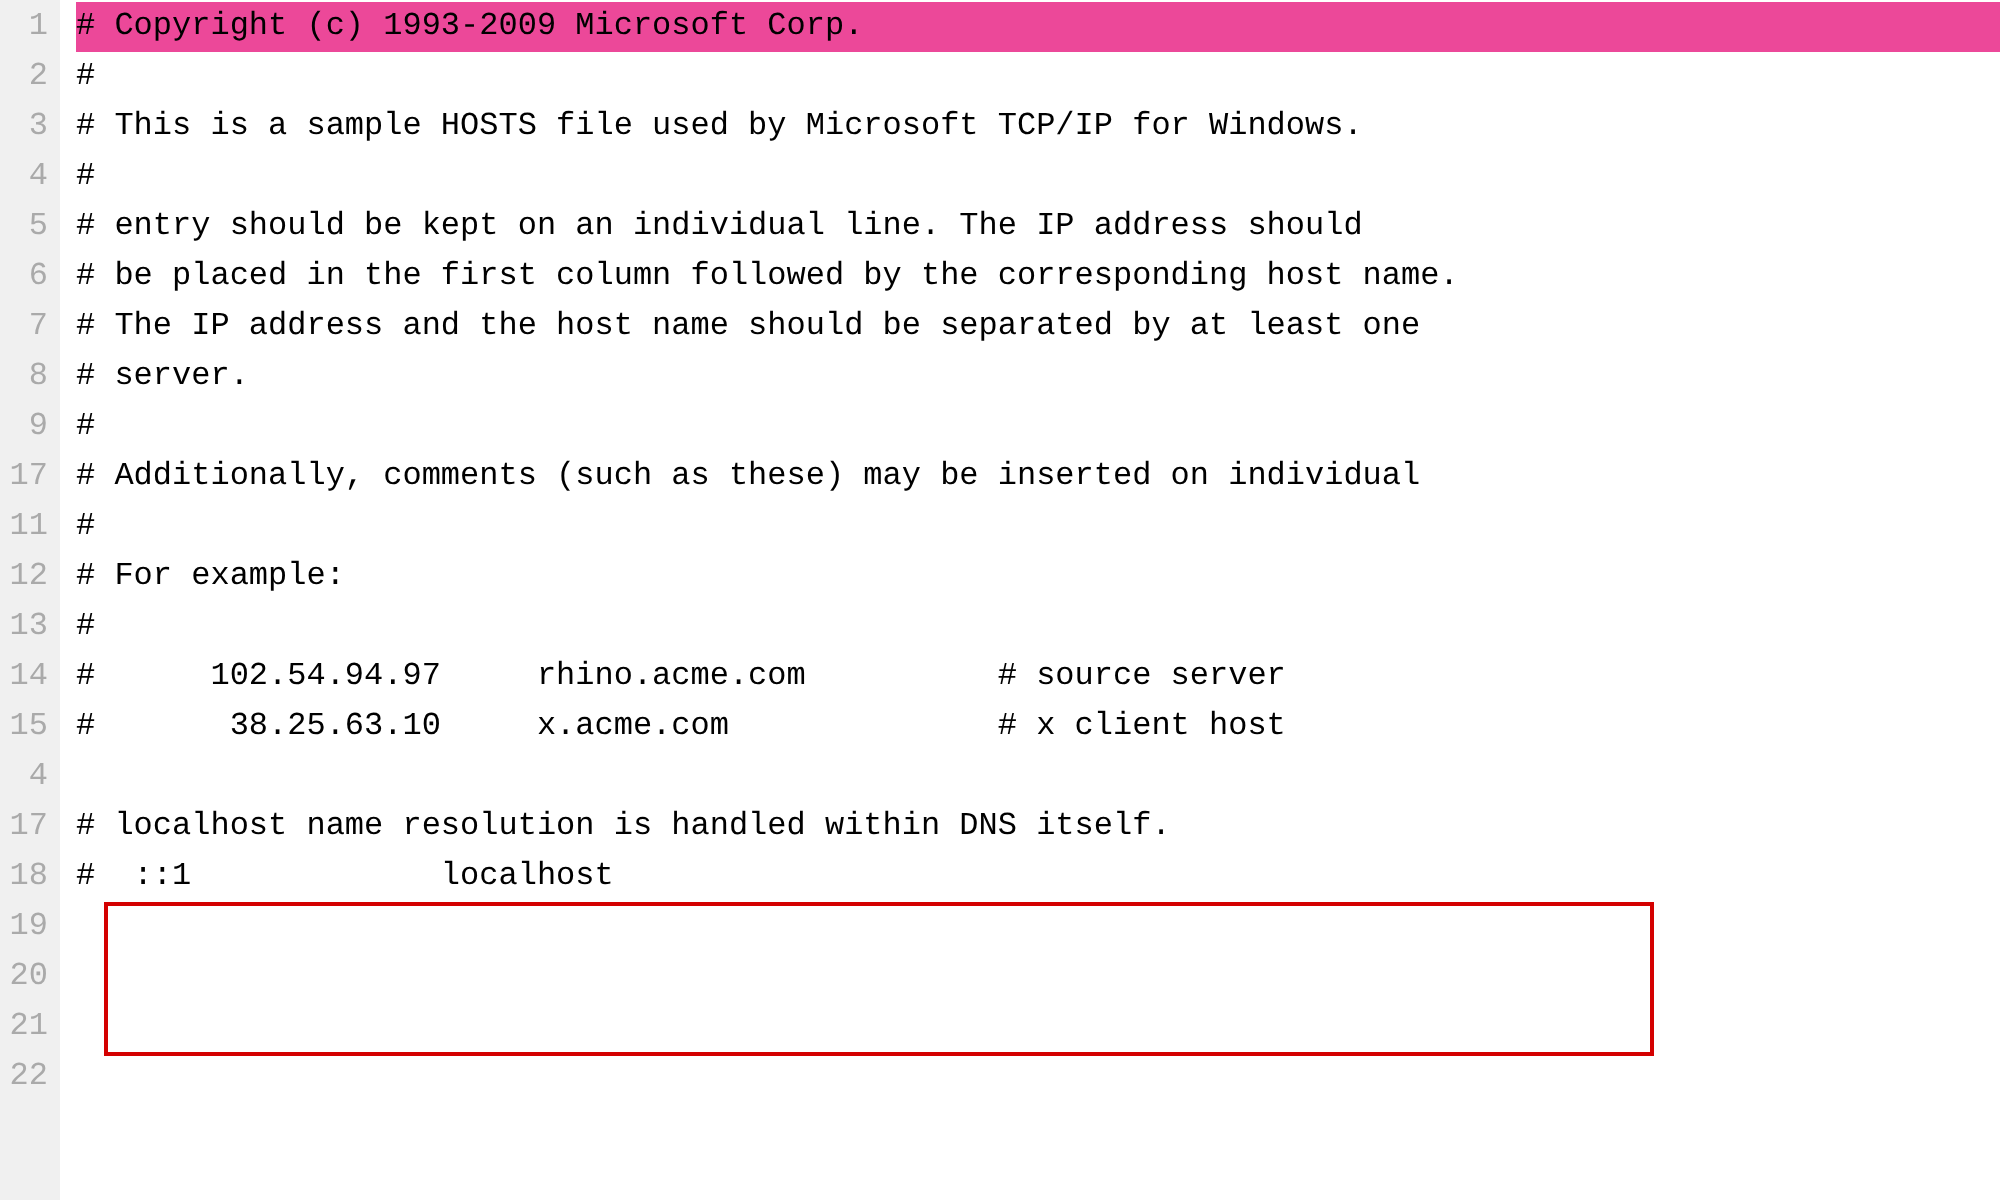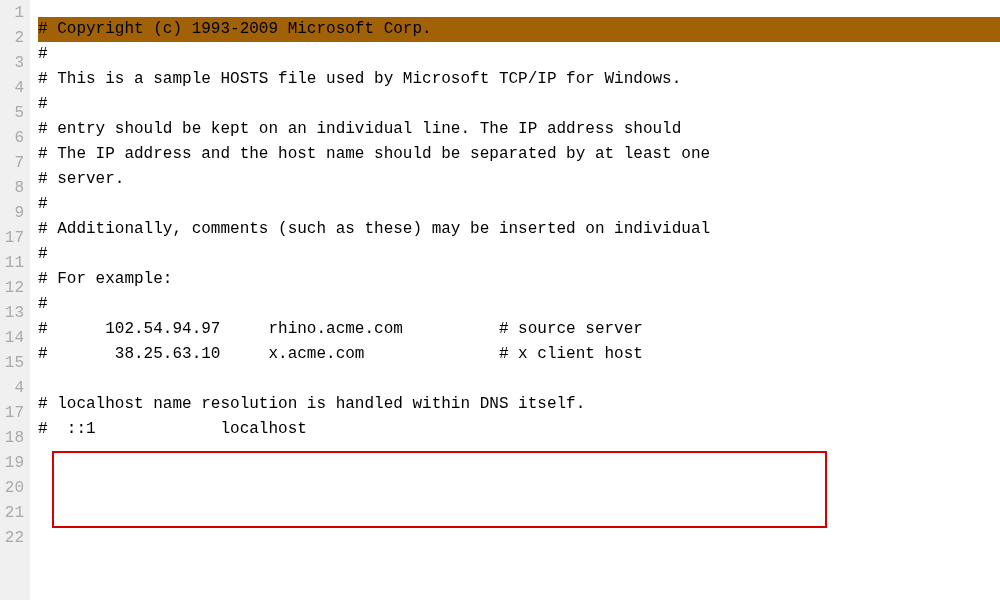--- a/index.html
+++ b/index.html
@@ -38,22 +38,21 @@
       padding: 1px 0 0 8px;
       position: relative;
       line-height: 25px;
       font-size: 16px;
     }
     .line {
       height: 25px;
       white-space: pre;
     }
     .line.highlight {
-      background: #a16207;
-      margin-top: 16px;
+      background: #ec4899;
     }
     .redbox {
       position: absolute;
       border: 2px solid #d40000;
       pointer-events: none;
     }
   </style>
 </head>
 <body>
 
@@ -81,20 +80,21 @@
     <div class="ln">20</div>
     <div class="ln">21</div>
     <div class="ln">22</div>
   </div>
   <div class="code">
     <div class="line highlight"># Copyright (c) 1993-2009 Microsoft Corp.</div>
     <div class="line">#</div>
     <div class="line"># This is a sample HOSTS file used by Microsoft TCP/IP for Windows.</div>
     <div class="line">#</div>
     <div class="line"># entry should be kept on an individual line. The IP address should</div>
+    <div class="line"># be placed in the first column followed by the corresponding host name.</div>
     <div class="line"># The IP address and the host name should be separated by at least one</div>
     <div class="line"># server.</div>
     <div class="line">#</div>
     <div class="line"># Additionally, comments (such as these) may be inserted on individual</div>
     <div class="line">#</div>
     <div class="line"># For example:</div>
     <div class="line">#</div>
     <div class="line">#      102.54.94.97     rhino.acme.com          # source server</div>
     <div class="line">#       38.25.63.10     x.acme.com              # x client host</div>
     <div class="line"></div>

